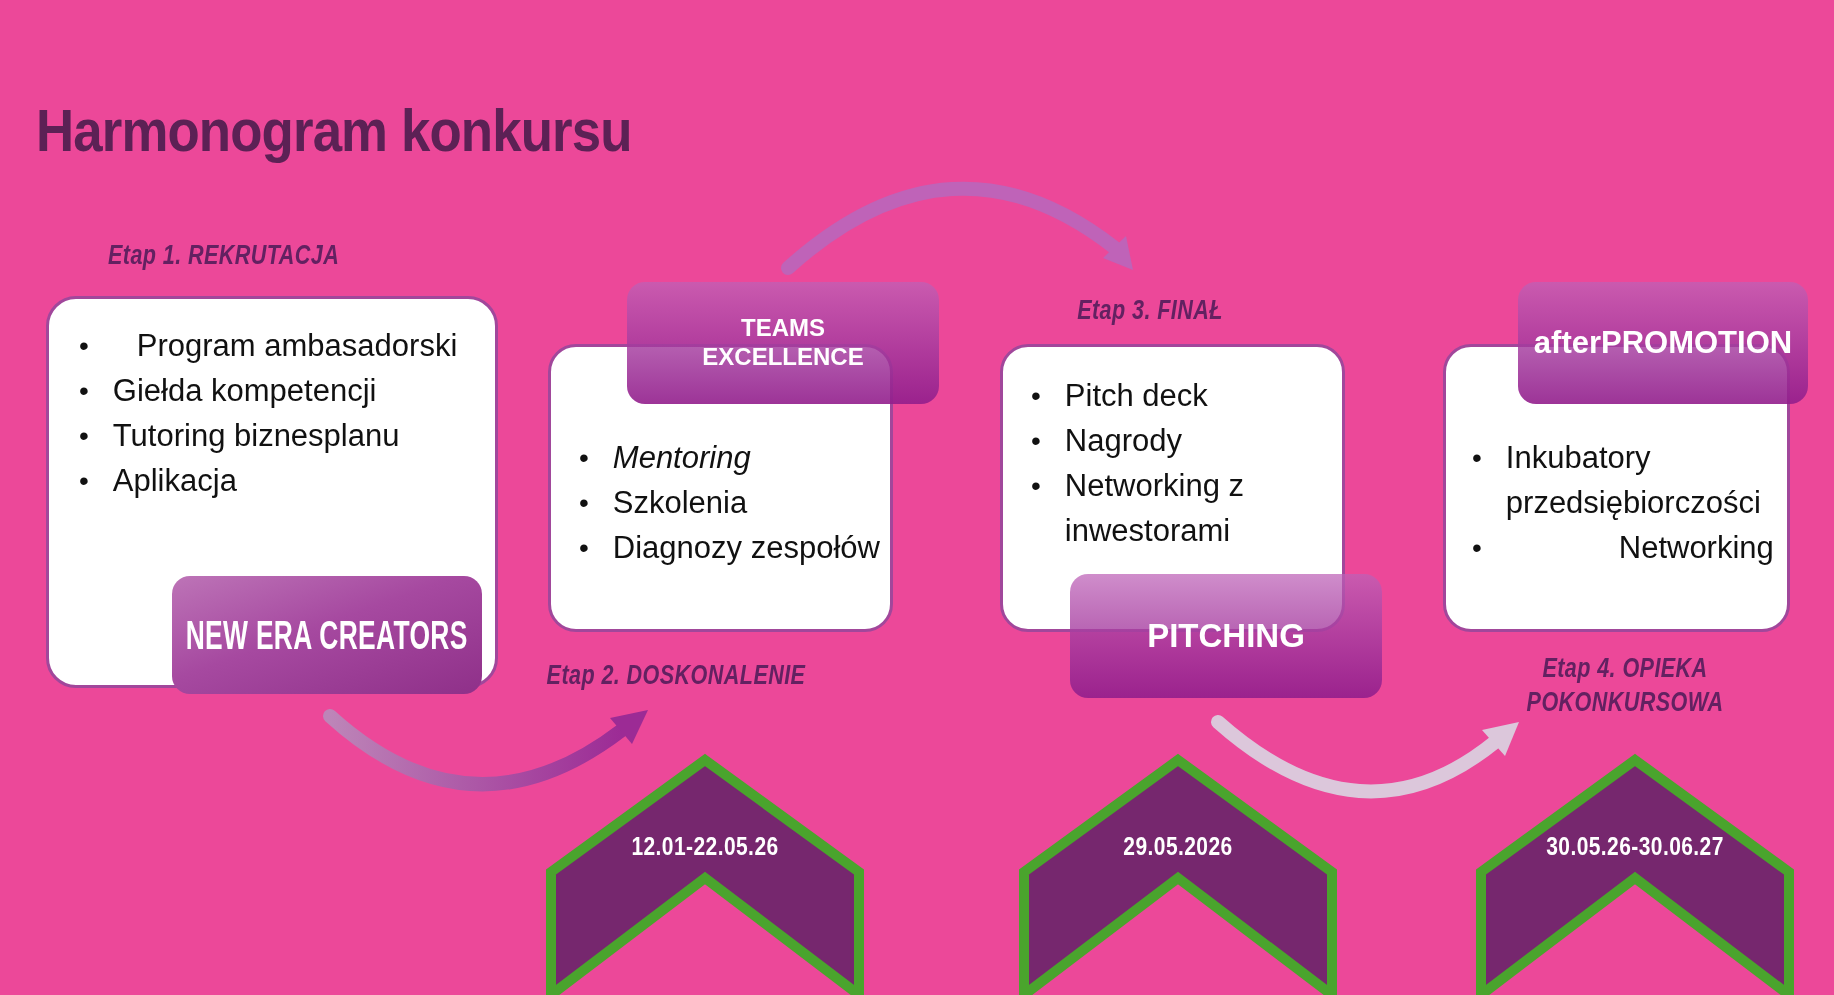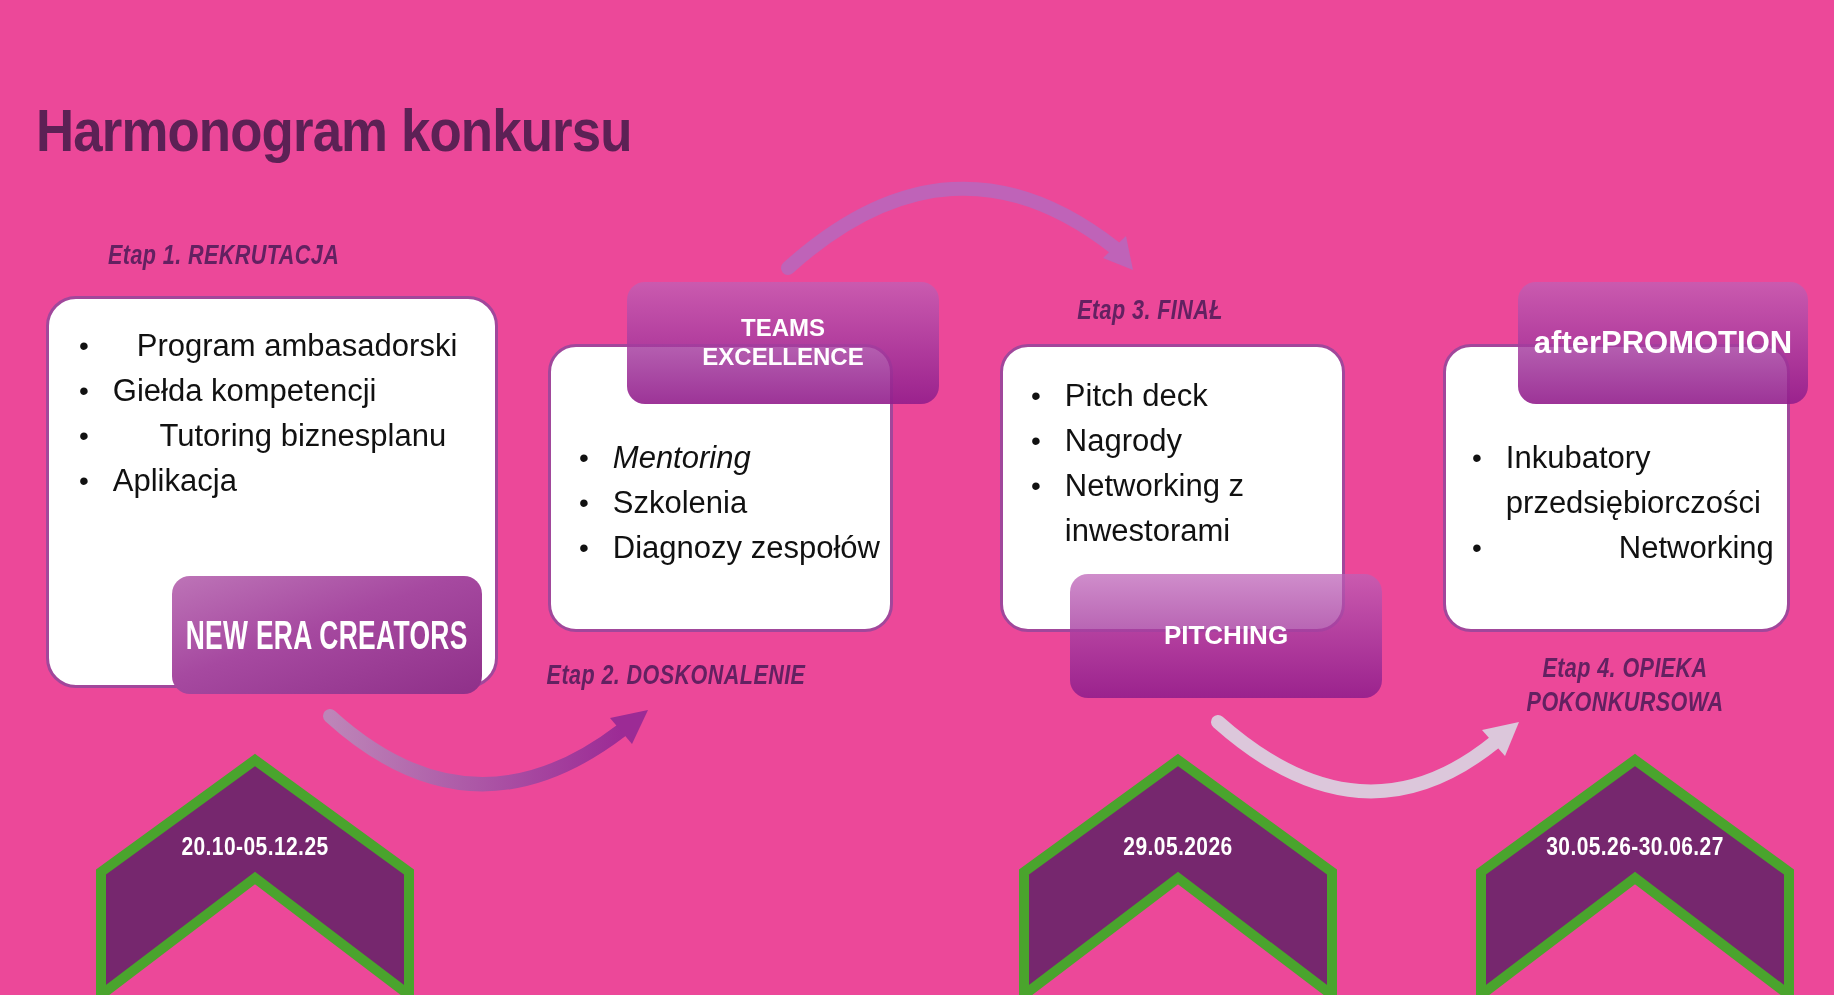--- a/index.html
+++ b/index.html
@@ -132,21 +132,21 @@
       <li>
           <span class="dot">•</span>
           <span class="btxt" style="width:380px;margin-left:24px;">Program ambasadorski</span>
         </li>
       <li>
           <span class="dot">•</span>
           <span class="btxt" style="width:380px;">Giełda kompetencji</span>
         </li>
       <li>
           <span class="dot">•</span>
-          <span class="btxt" style="width:380px;text-align:center;">Tutoring biznesplanu</span>
+          <span class="btxt" style="width:380px;">Tutoring biznesplanu</span>
         </li>
       <li>
           <span class="dot">•</span>
           <span class="btxt" style="width:380px;">Aplikacja</span>
         </li>
     </ul>
   </div>
 
   <div class="abs badge opaque" style="left:172px;top:576px;width:310px;height:118px;">
     <span class="badge-text-condensed">NEW ERA CREATORS</span>
@@ -188,21 +188,21 @@
           <span class="btxt" style="width:220px;">Nagrody</span>
         </li>
       <li>
           <span class="dot">•</span>
           <span class="btxt" style="width:200px;">Networking z inwestorami</span>
         </li>
     </ul>
   </div>
 
   <div class="abs badge" style="left:1070px;top:574px;width:312px;height:124px;">
-    <span class="badge-text" style="font-size:26px;">PITCHING</span>
+    <span class="badge-text" style="font-size:33px;">PITCHING</span>
   </div>
 
   <div class="abs card" style="left:1443px;top:344px;width:347px;height:288px;border-radius:28px;">
     <ul class="bullets" style="margin:88px 0 0 26px;">
       <li>
           <span class="dot">•</span>
           <span class="btxt" style="width:268px;">Inkubatory przedsiębiorczości</span>
         </li>
       <li>
           <span class="dot">•</span>
@@ -210,27 +210,27 @@
         </li>
     </ul>
   </div>
 
   <div class="abs badge" style="left:1518px;top:282px;width:290px;height:122px;">
     <span class="badge-text" style="font-size:31px;">afterPROMOTION</span>
   </div>
 
   <div class="abs etap centered wrap" style="left:1625px;top:652px;">Etap 4. OPIEKA POKONKURSOWA</div>
 
-  <div class="abs chevron" style="left:95px;">
+
+  <div class="abs chevron" style="left:545px;">
     <svg viewBox="0 0 320 243">
       <polygon points="160,8 314,120 314,243 160,126 6,243 6,120" fill="#76276e" stroke="#4aa42d" stroke-width="10" stroke-linejoin="miter"></polygon>
     </svg>
-    <div class="chevron-date">20.10-05.12.25</div>
-  </div>
-
+    <div class="chevron-date">12.01-22.05.26</div>
+  </div>
 
   <div class="abs chevron" style="left:1018px;">
     <svg viewBox="0 0 320 243">
       <polygon points="160,8 314,120 314,243 160,126 6,243 6,120" fill="#76276e" stroke="#4aa42d" stroke-width="10" stroke-linejoin="miter"></polygon>
     </svg>
     <div class="chevron-date">29.05.2026</div>
   </div>
 
   <div class="abs chevron" style="left:1475px;">
     <svg viewBox="0 0 320 243">

